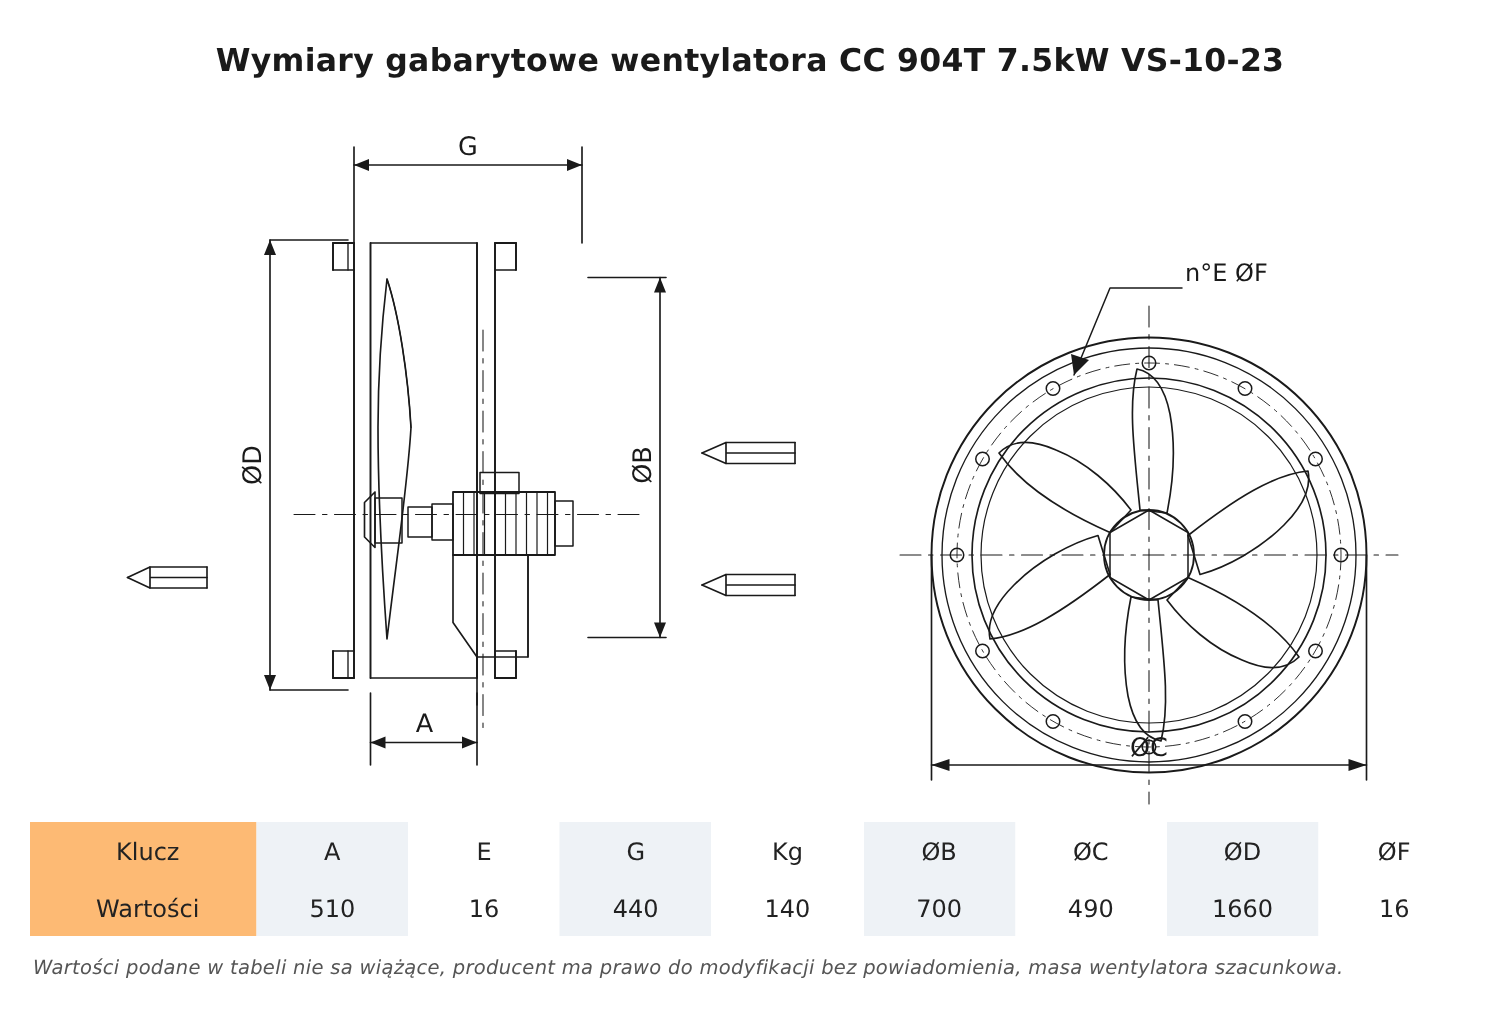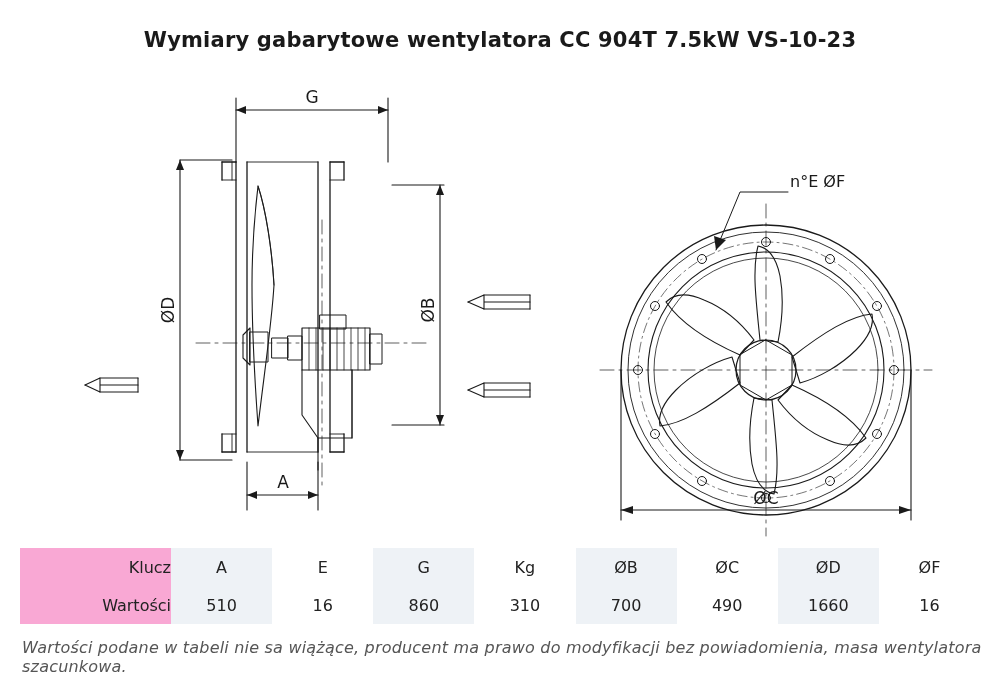--- a/index.html
+++ b/index.html
@@ -53,37 +53,37 @@
   }
   table.dims td {
     height: 38px;
     font-size: 16px;
     color: #222;
     text-align: center;
     vertical-align: middle;
     padding: 0;
   }
   table.dims td.label {
-    text-align: right;
+    text-align: center;
     padding-left: 6px;
     width: 145px;
-    background: #f9a8d4;
+    background: #fdba74;
   }
   table.dims td.shade {
     background: #eef2f6;
   }
   table.dims td.plain {
     background: #ffffff;
   }
   .note {
     position: absolute;
     top: 638px;
     left: 22px;
     width: 960px;
-    font-size: 16px;
+    font-size: 13px;
     font-style: italic;
     color: #555555;
     letter-spacing: 0.2px;
   }
   svg text {
     font-family: "DejaVu Sans", sans-serif;
     fill: #1a1a1a;
   }
 </style>
 </head>
@@ -275,22 +275,22 @@
         <td class="plain">Kg</td>
         <td class="shade">ØB</td>
         <td class="plain">ØC</td>
         <td class="shade">ØD</td>
         <td class="plain">ØF</td>
       </tr>
       <tr>
         <td class="label">Wartości</td>
         <td class="shade">510</td>
         <td class="plain">16</td>
-        <td class="shade">860</td>
-        <td class="plain">310</td>
+        <td class="shade">440</td>
+        <td class="plain">140</td>
         <td class="shade">700</td>
         <td class="plain">490</td>
         <td class="shade">1660</td>
         <td class="plain">16</td>
       </tr>
     </tbody>
       </table>
   </div>
 
   <div class="note">Wartości podane w tabeli nie sa wiążące, producent ma prawo do modyfikacji bez powiadomienia, masa wentylatora szacunkowa.</div>

